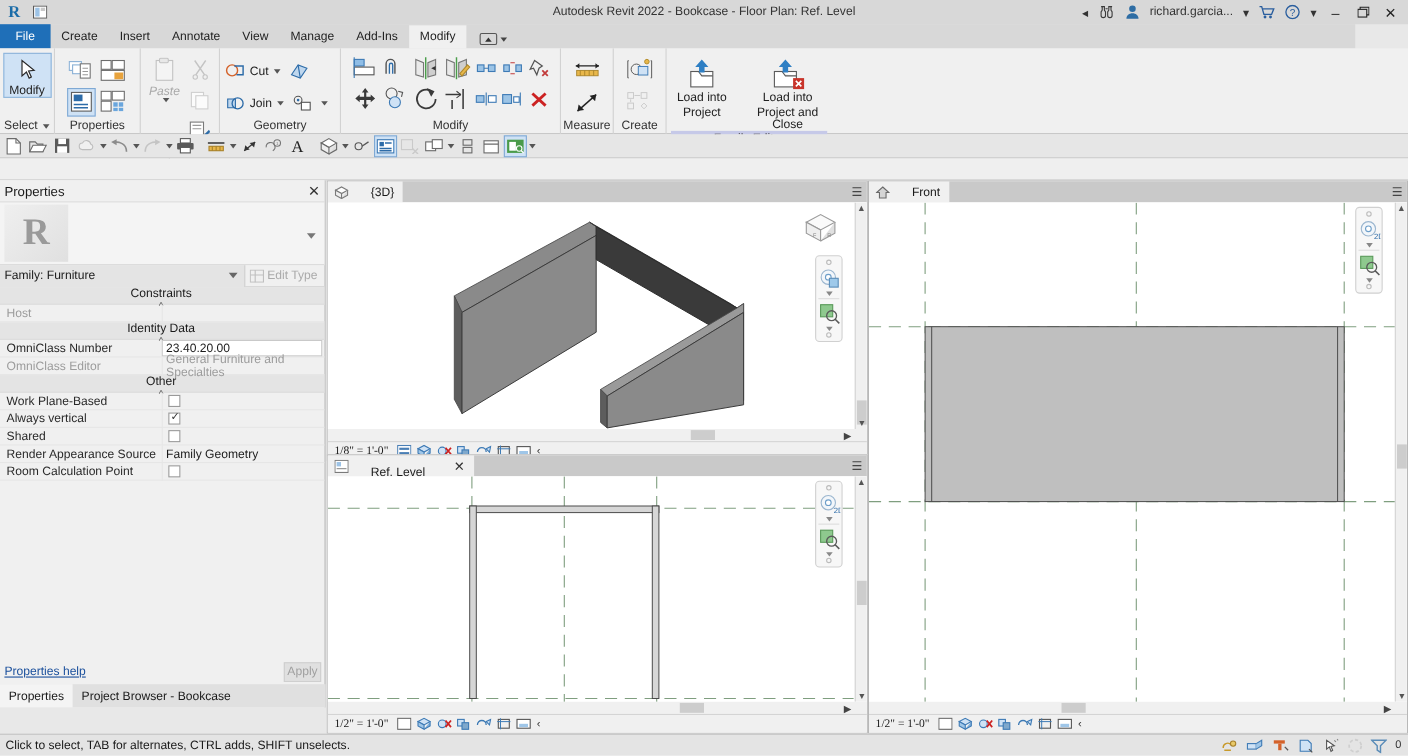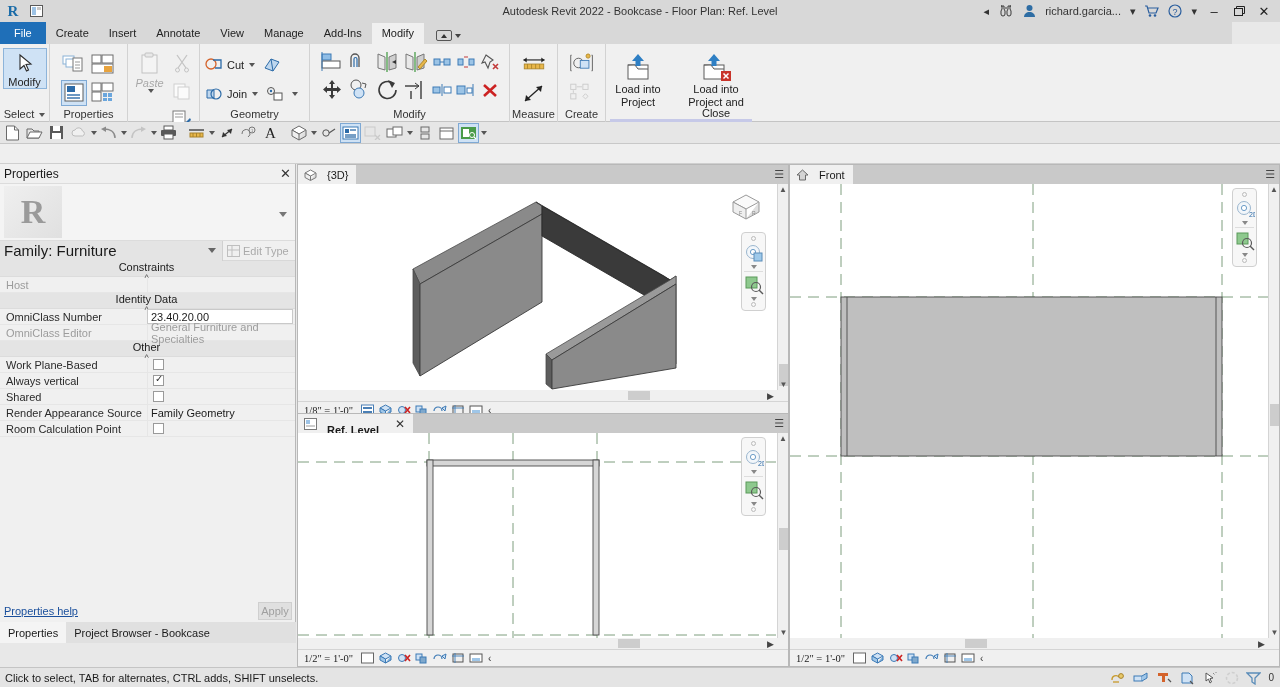--- a/index.html
+++ b/index.html
@@ -82,21 +82,21 @@
   .props-thumb { height:58px; background:#f4f4f4; border-top:1px solid #dcdcdc; border-bottom:1px solid #dcdcdc;
     display:flex; align-items:center; position:relative;}
   .thumb-img { width:58px; height:52px; margin-left:4px; background:linear-gradient(135deg,#efefef,#e0e0e0);
     display:flex; align-items:center; justify-content:center; color:#9a9a9a; font-size:34px;
     font-family:"Liberation Serif", serif; font-weight:bold; }
   .thumb-caret { position:absolute; right:8px; top:28px; width:0;height:0;
     border-left:4px solid transparent;border-right:4px solid transparent;border-top:5px solid #777;}
   .typesel { height:20px; display:flex; align-items:center; border-bottom:1px solid #d8d8d8;}
   .typesel .combo { flex:1; height:20px; background:#e4e4e4; display:flex; align-items:center;
     padding-left:4px; justify-content:space-between; border-right:1px solid #d0d0d0;}
-  .typesel .combo .cv { font-size:15px; }
+  .typesel .combo .cv { font-size:11px; }
   .typesel .combo .cc { width:0;height:0;border-left:4px solid transparent;border-right:4px solid transparent;
     border-top:5px solid #666; margin-right:6px;}
   .edittype { width:72px; display:flex; align-items:center; gap:3px; padding-left:4px; font-size:11px; color:#aaaaaa;}
   .grouphdr { height:16px; background:#e4e4e4; display:flex; align-items:center; justify-content:space-between;
     padding:0 6px 0 4px; font-size:11px; font-weight:normal; border-bottom:1px solid #dcdcdc;flex-direction:column;}
   .grouphdr .chev { font-size:9px; color:#555; }
   .prow { height:16px; display:flex; align-items:center; border-bottom:1px solid #e6e6e6; font-size:11px;}
   .prow .pk { width:147px; padding-left:6px; color:#2a2a2a; }
   .prow .pk.gray { color:#9c9c9c; }
   .prow .pv { flex:1; height:16px; display:flex; align-items:center; padding-left:3px; border-left:1px solid #e6e6e6;}
@@ -110,21 +110,21 @@
   .phelp a { color:#1a4f9c; font-size:11px; text-decoration:underline; }
   .applybtn { width:34px; height:18px; background:#e0e0e0; border:1px solid #cfcfcf; color:#9f9f9f;
     font-size:11px; display:flex; align-items:center; justify-content:center; margin-right:4px;}
   .ptabs { height:21px; background:#e0e0e0; display:flex; align-items:stretch; font-size:11px;}
   .ptab { padding:0 8px; display:flex; align-items:center; }
   .ptab.active { background:#f4f4f4; }
 
   
   .view { position:absolute; background:#ffffff; border:1px solid #b8b8b8;}
   .vtabbar { height:19px; background:#c9c9c9; display:flex; align-items:stretch; position:relative;}
-  .vtab { background:#f0f0f0; display:flex; align-items:center; gap:10px; padding:0 8px 0 6px; font-size:11px; }
+  .vtab { background:#f0f0f0; display:flex; align-items:center; gap:20px; padding:0 8px 0 6px; font-size:11px; }
   .vtab .x { font-size:12px; color:#333; margin-left:6px; }
   .vtab-pin { position:absolute; right:4px; top:3px; color:#444; font-size:11px; }
   .canvas { position:absolute; left:0; right:0; background:#fff; overflow:hidden; }
   .vscroll { position:absolute; right:0; top:0; bottom:0; width:11px; background:#f0f0f0; border-left:1px solid #d4d4d4;}
   .vscroll .arw { height:11px; display:flex; align-items:center; justify-content:center; font-size:8px; color:#555;}
   .vthumb { position:absolute; left:1px; width:9px; background:#cdcdcd;}
   .hscroll { position:absolute; left:0; right:0; height:11px; background:#f0f0f0; }
   .vcbar { position:absolute; left:0; right:0; height:17px; background:#f0f0f0; border-top:1px solid #d4d4d4;
     display:flex; align-items:center; gap:3px; padding-left:6px; font-size:10px;}
   .vcbar .scale { font-family:"Liberation Serif", serif; font-size:10.5px; margin-right:4px; }
@@ -889,21 +889,21 @@
   </div>
 
   <div class="view" style="left:297px; top:413px; width:492px; height:254px;">
     <div class="vtabbar">
       <div class="vtab">
         <svg width="13" height="12" viewBox="0 0 13 12">
             <rect x="0.5" y="0.5" width="12" height="11" fill="#fff" stroke="#7a7a7a"></rect>
             <rect x="2" y="2" width="4" height="4" fill="#9dc3e6"></rect>
             <line x1="2" y1="8" x2="11" y2="8" stroke="#9a9a9a"></line>
           </svg>
-        <span style="font-weight:bold;margin-top:12px;">Ref. Level</span>
+        <span style="font-weight:normal;margin-top:12px;">Ref. Level</span>
         <span class="x">✕</span>
       </div>
       <div class="vtab-pin">☰</div>
     </div>
     <div class="canvas" style="top:19px; bottom:28px;">
       <svg width="480" height="207" viewBox="0 0 480 207">
 
         <line x1="0" y1="29" x2="478" y2="29" stroke="#7f9e7f" stroke-width="1" stroke-dasharray="11,7"></line>
         <line x1="0" y1="202" x2="478" y2="202" stroke="#7f9e7f" stroke-width="1" stroke-dasharray="11,7"></line>
         <line x1="131" y1="0" x2="131" y2="207" stroke="#7f9e7f" stroke-width="1" stroke-dasharray="11,7"></line>

